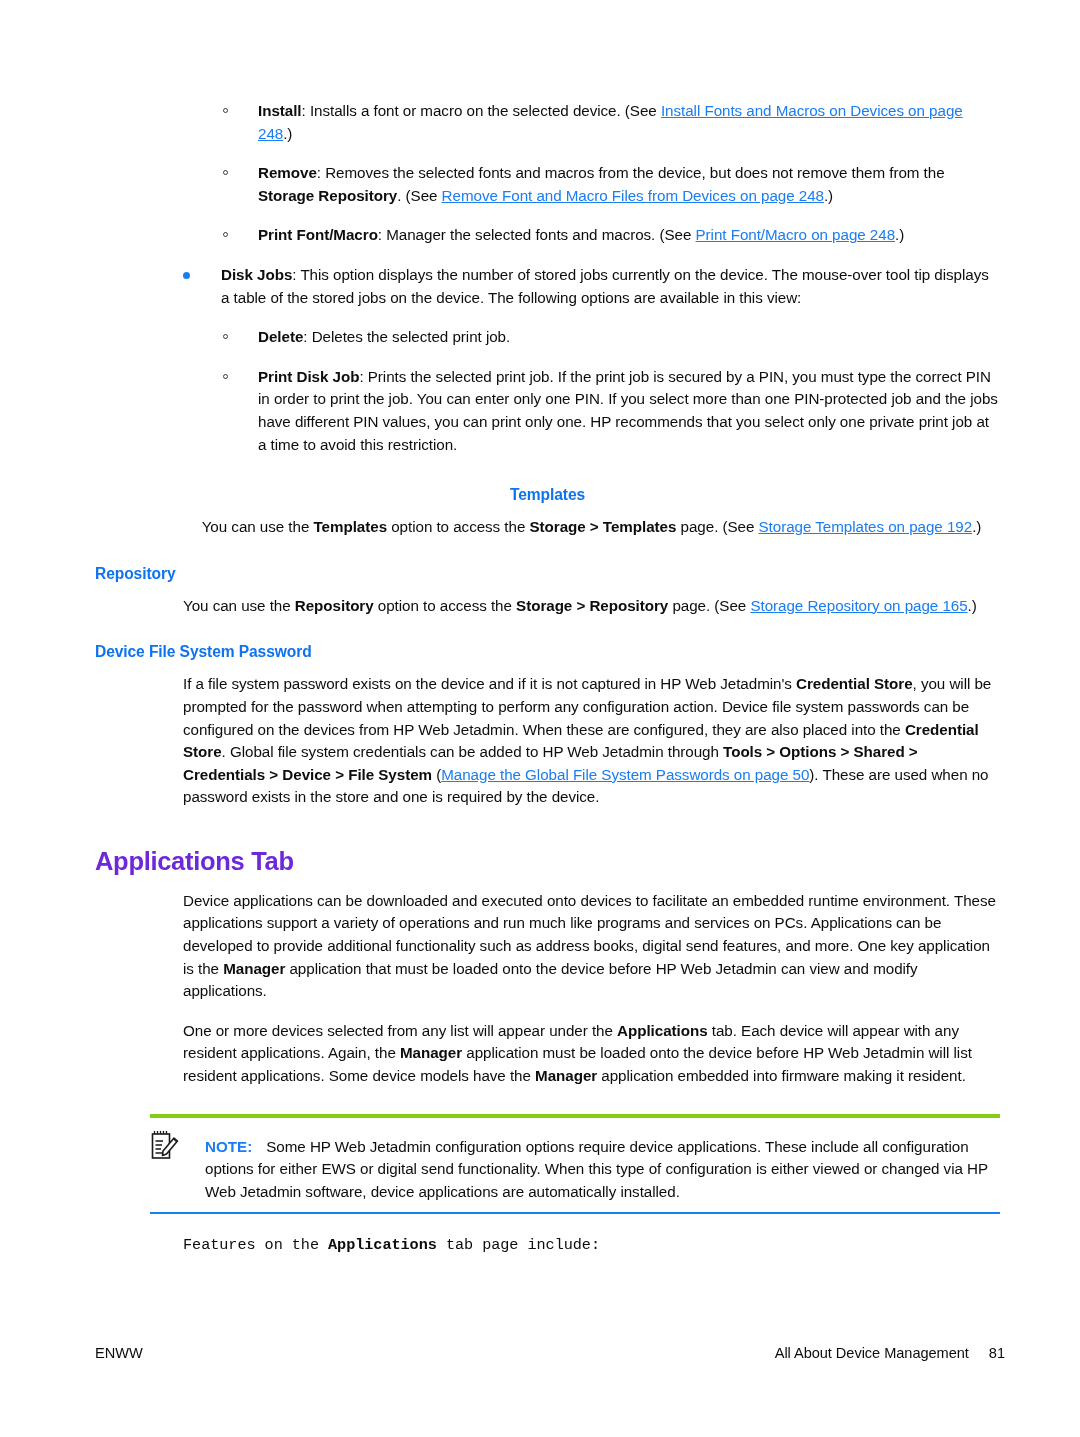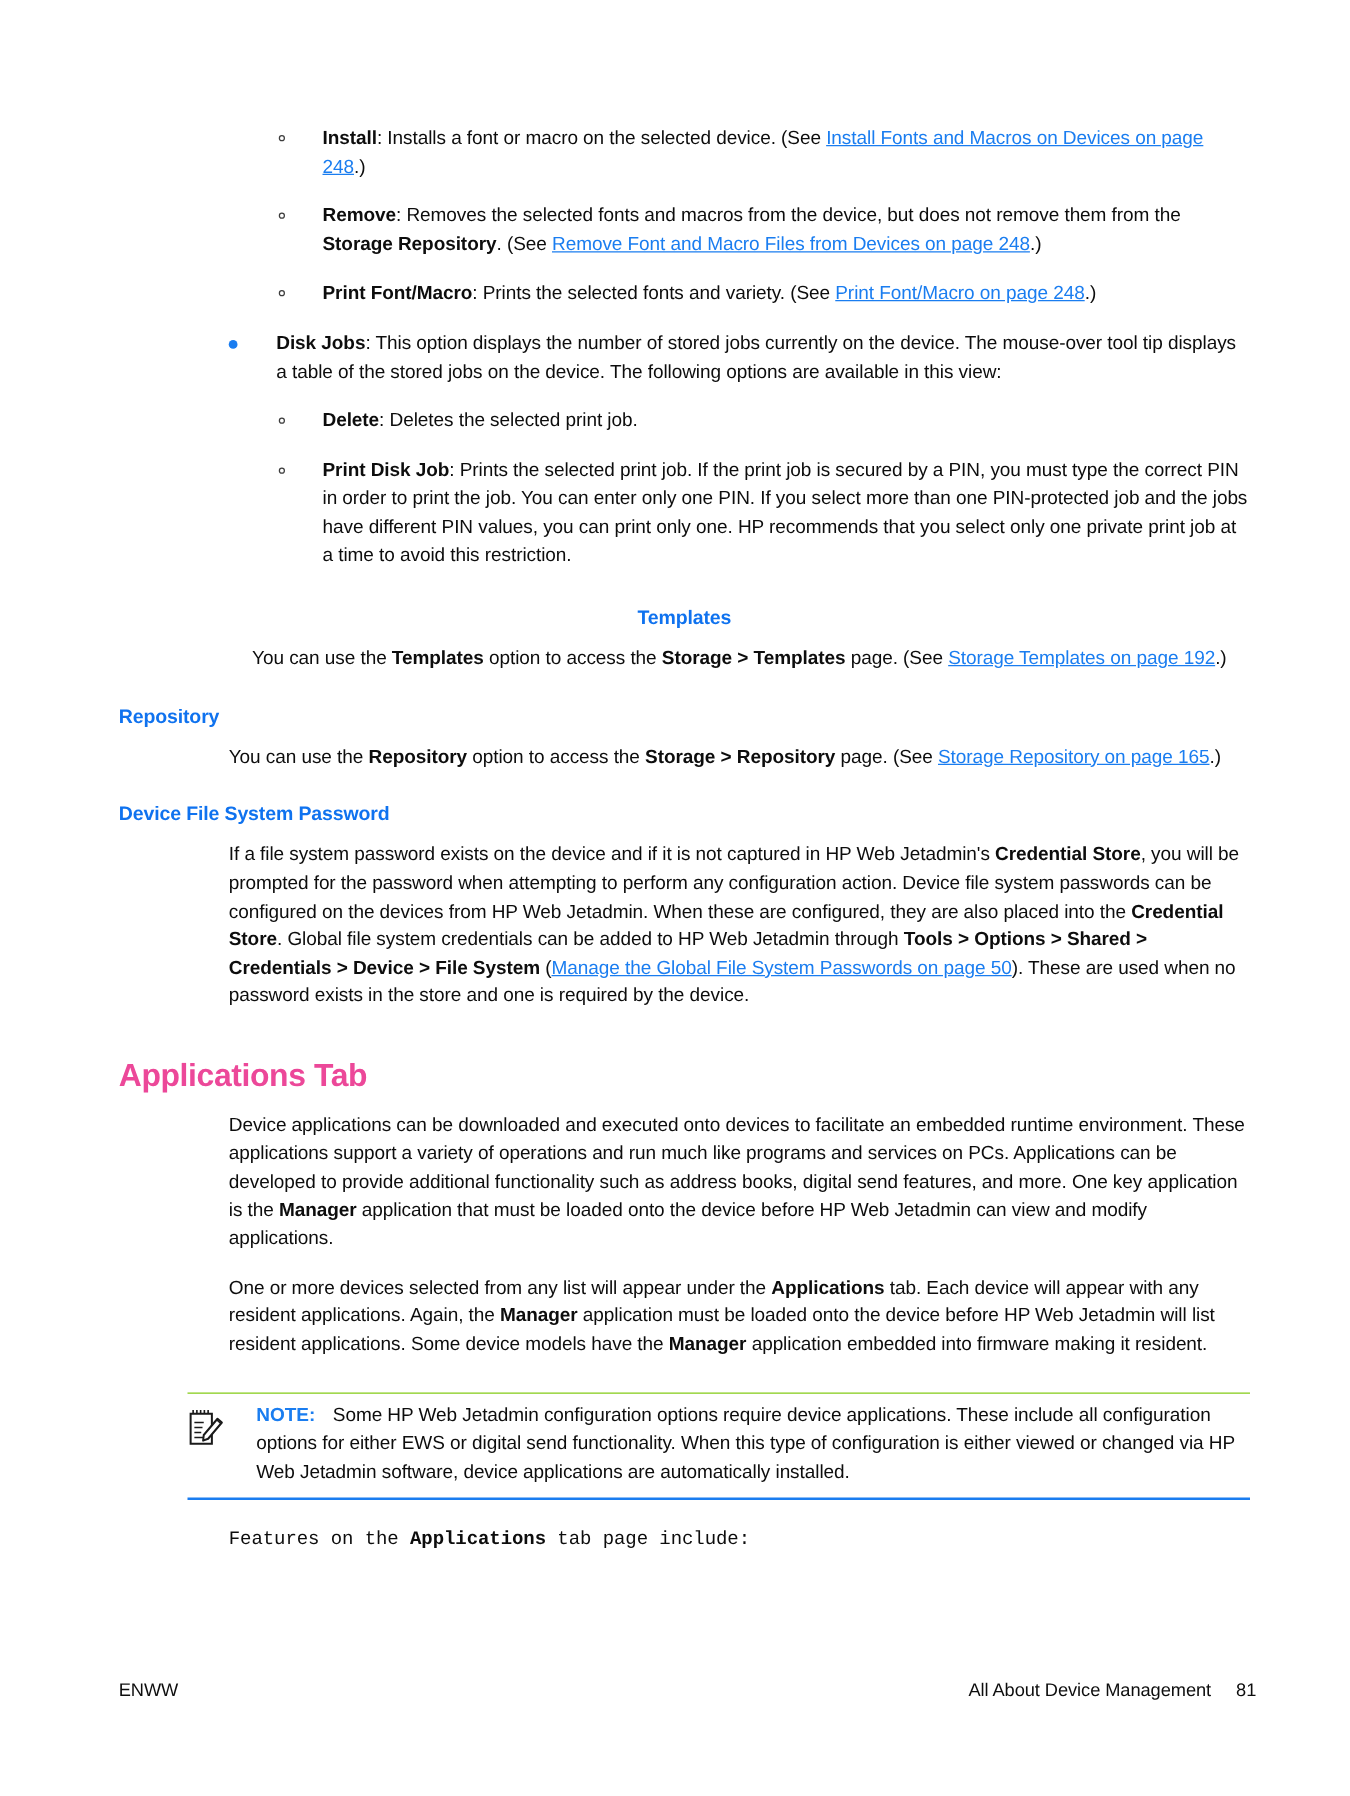--- a/index.html
+++ b/index.html
@@ -97,21 +97,21 @@
     font-size: 15.6px;
     font-weight: bold;
     color: #0f72ef;
     letter-spacing: -0.1px;
   }
   h1.main-head {
     margin: 0 0 14px 0;
     padding: 0;
     font-size: 25.5px;
     font-weight: bold;
-    color: #ec4899;
+    color: #6d28d9;
     letter-spacing: -0.3px;
   }
   .head-block { margin-top: 26px; }
   .head-block.first { margin-top: 30px; text-align: center; }
   .main-head-block { margin-top: 38px; }
 
   
   p.body {
     margin: 0 0 17px 0;
     padding: 0 0 0 88px;
@@ -125,22 +125,22 @@
 
   a.doclink {
     color: #1a7df0;
     text-decoration: underline;
   }
 
   
   .note {
     position: relative;
     margin: 26px 0 20px 0;
-    padding: 7px 0 9px 55px;
-    border-top: 1px solid #84cc16;
+    padding: 18px 0 9px 55px;
+    border-top: 4px solid #84cc16;
     border-bottom: 2px solid #1a7df0;
     margin-left: 55px;
     width: 850px;
     box-sizing: border-box;
   }
   .note-icon {
     position: absolute;
     left: 0px;
     top: 11px;
     width: 30px;
@@ -191,21 +191,21 @@
   <div class="content">
 
     <ul class="lvl2">
       <li>
         <b>Install</b><span>: Installs a font or macro on the selected device. (See </span><a class="doclink" href="#">Install Fonts and Macros on Devices on page 248</a><span>.)</span>
       </li>
       <li>
         <b>Remove</b><span>: Removes the selected fonts and macros from the device, but does not remove them from the </span><b>Storage Repository</b><span>. (See </span><a class="doclink" href="#">Remove Font and Macro Files from Devices on page 248</a><span>.)</span>
       </li>
       <li>
-        <b>Print Font/Macro</b><span>: Prints the selected fonts and variety. (See </span><a class="doclink" href="#">Print Font/Macro on page 248</a><span>.)</span>
+        <b>Print Font/Macro</b><span>: Manager the selected fonts and macros. (See </span><a class="doclink" href="#">Print Font/Macro on page 248</a><span>.)</span>
       </li>
     </ul>
 
     <ul class="lvl1">
       <li>
         <b>Disk Jobs</b><span>: This option displays the number of stored jobs currently on the device. The mouse-over tool tip displays a table of the stored jobs on the device. The following options are available in this view:</span>
 
         <ul class="lvl2">
           <li>
             <b>Delete</b><span>: Deletes the selected print job.</span>

